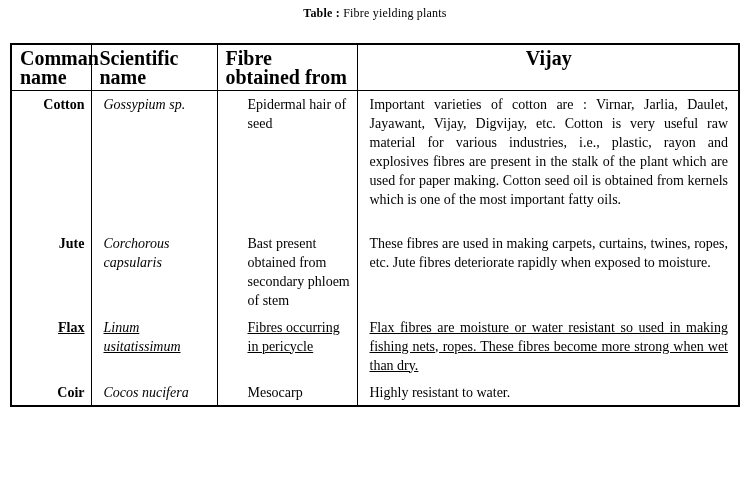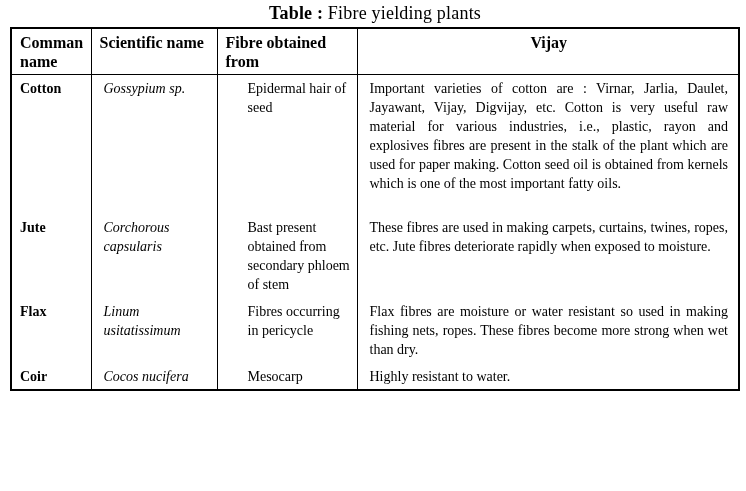--- a/index.html
+++ b/index.html
@@ -13,23 +13,23 @@
     color: #000000;
   }
   .page {
     width: 746px;
     height: 491px;
     box-sizing: border-box;
     padding: 3px 6px 0 10px;
   }
   .doc-title {
     text-align: center;
-    font-size: 18px;
+    font-size: 12px;
     line-height: 20px;
-    margin: 0 0 4px 0;
+    margin: 0 0 20px 0;
     letter-spacing: 0.2px;
   }
   .doc-title .bold { font-weight: bold; }
 
   table.fibre-table {
     border-collapse: collapse;
     table-layout: fixed;
     width: 730px;
     border: 2px solid #000;
   }
@@ -42,36 +42,36 @@
     box-sizing: border-box;
     vertical-align: top;
     font-size: 14px;
     line-height: 19px;
     border-left: 1px solid #000;
     border-right: 1px solid #000;
     padding: 4px 6px 3px 8px;
   }
   thead th {
     font-weight: bold;
-    font-size: 16px;
+    font-size: 20px;
     text-align: left;
     border-bottom: 1px solid #000;
     height: 43px;
   }
   thead th.uses-h { text-align: center; }
 
-  td.common { font-weight: bold; padding-left: 8px; }
+  td.common { font-weight: bold; padding-left: 8px; text-align: right; }
   td.sci    { font-style: italic; padding-left: 12px; margin-top: 16px; }
   td.fibre  { padding-left: 30px; }
   td.uses   { text-align: justify; padding-left: 12px; padding-right: 10px; }
 
   tr.r0 td { height: 139px; }
   tr.r1 td { height: 84px; }
   tr.r2 td { height: 103px; }
-  tr.r3 td { height: 65px; }
+  tr.r3 td { height: 65px; text-decoration: underline; }
   tr.r4 td { height: 26px; }
 </style>
 </head>
 <body>
 
 <div class="page">
 
   <div class="doc-title">
     <span class="bold">Table :</span><span> Fibre yielding plants</span>
   </div>

